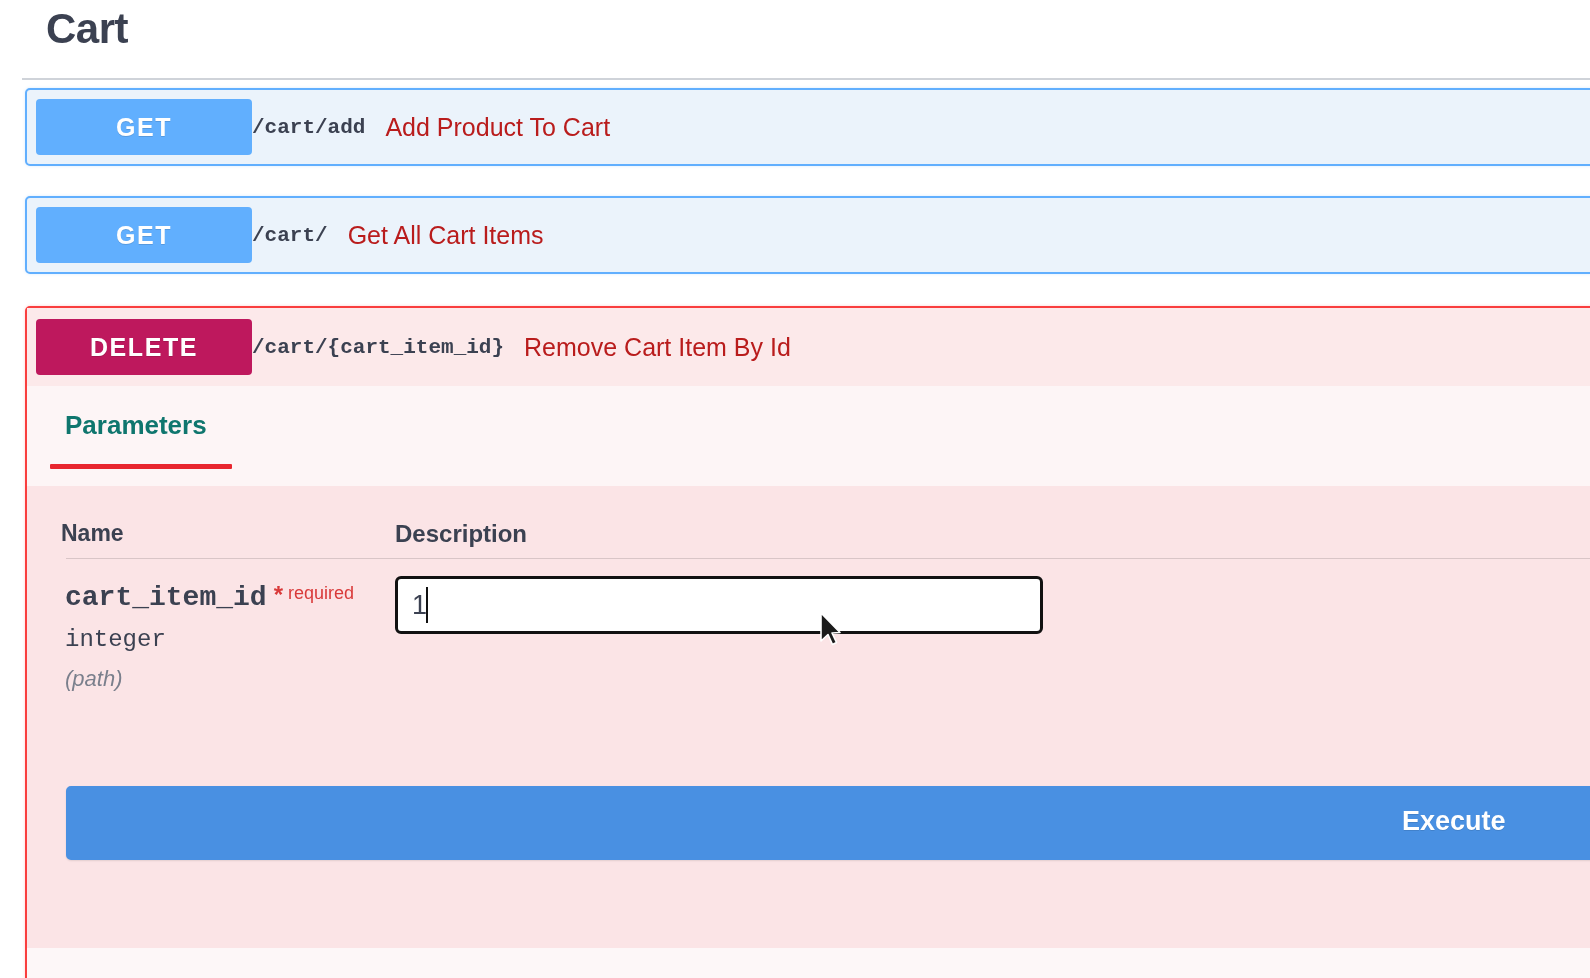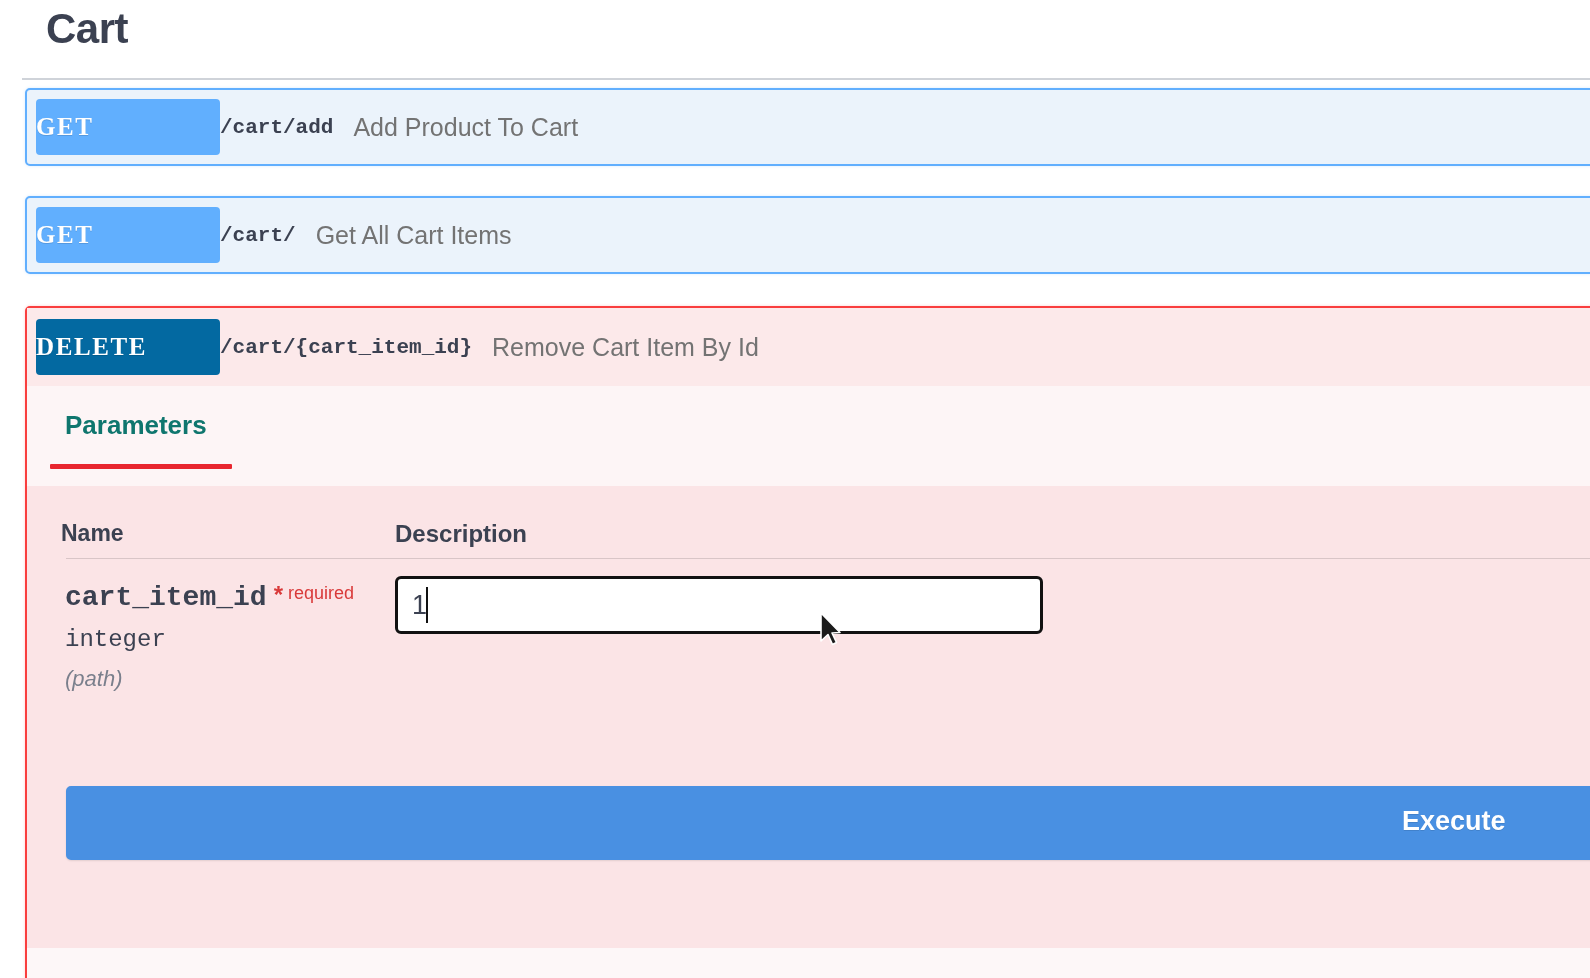--- a/index.html
+++ b/index.html
@@ -78,45 +78,46 @@
     height: 74px;
     padding-left: 9px;
   }
   .op-delete .op-summary {
     background: #fce9ea;
     height: 78px;
   }
 
   .method {
     flex: 0 0 auto;
-    width: 184px;
+    width: 216px;
     height: 56px;
     line-height: 56px;
+    text-align: center;
     border-radius: 4px;
     color: #ffffff;
     font-size: 25px;
     font-weight: bold;
     letter-spacing: 1.6px;
-    font-family: Liberation Serif, serif;
+    font-family: Liberation Sans, sans-serif;
     text-shadow: 0 1px 0 rgba(0,0,0,0.12);
   }
   .method-get { background: #61affe; }
-  .method-delete { background: #0369a1; }
+  .method-delete { background: #be185d; }
 
   .op-path {
     font-family: "Liberation Mono", monospace;
     font-size: 21px;
     font-weight: bold;
     color: #3b4151;
     white-space: nowrap;
   }
   .op-desc {
     margin-left: 20px;
     font-size: 25px;
-    color: #737373;
+    color: #b91c1c;
     white-space: nowrap;
     font-family: "Liberation Sans", sans-serif;
   }
 
   
   .op-body {
     position: relative;
     background: #fdf5f6;
   }
   .tabs-row {

